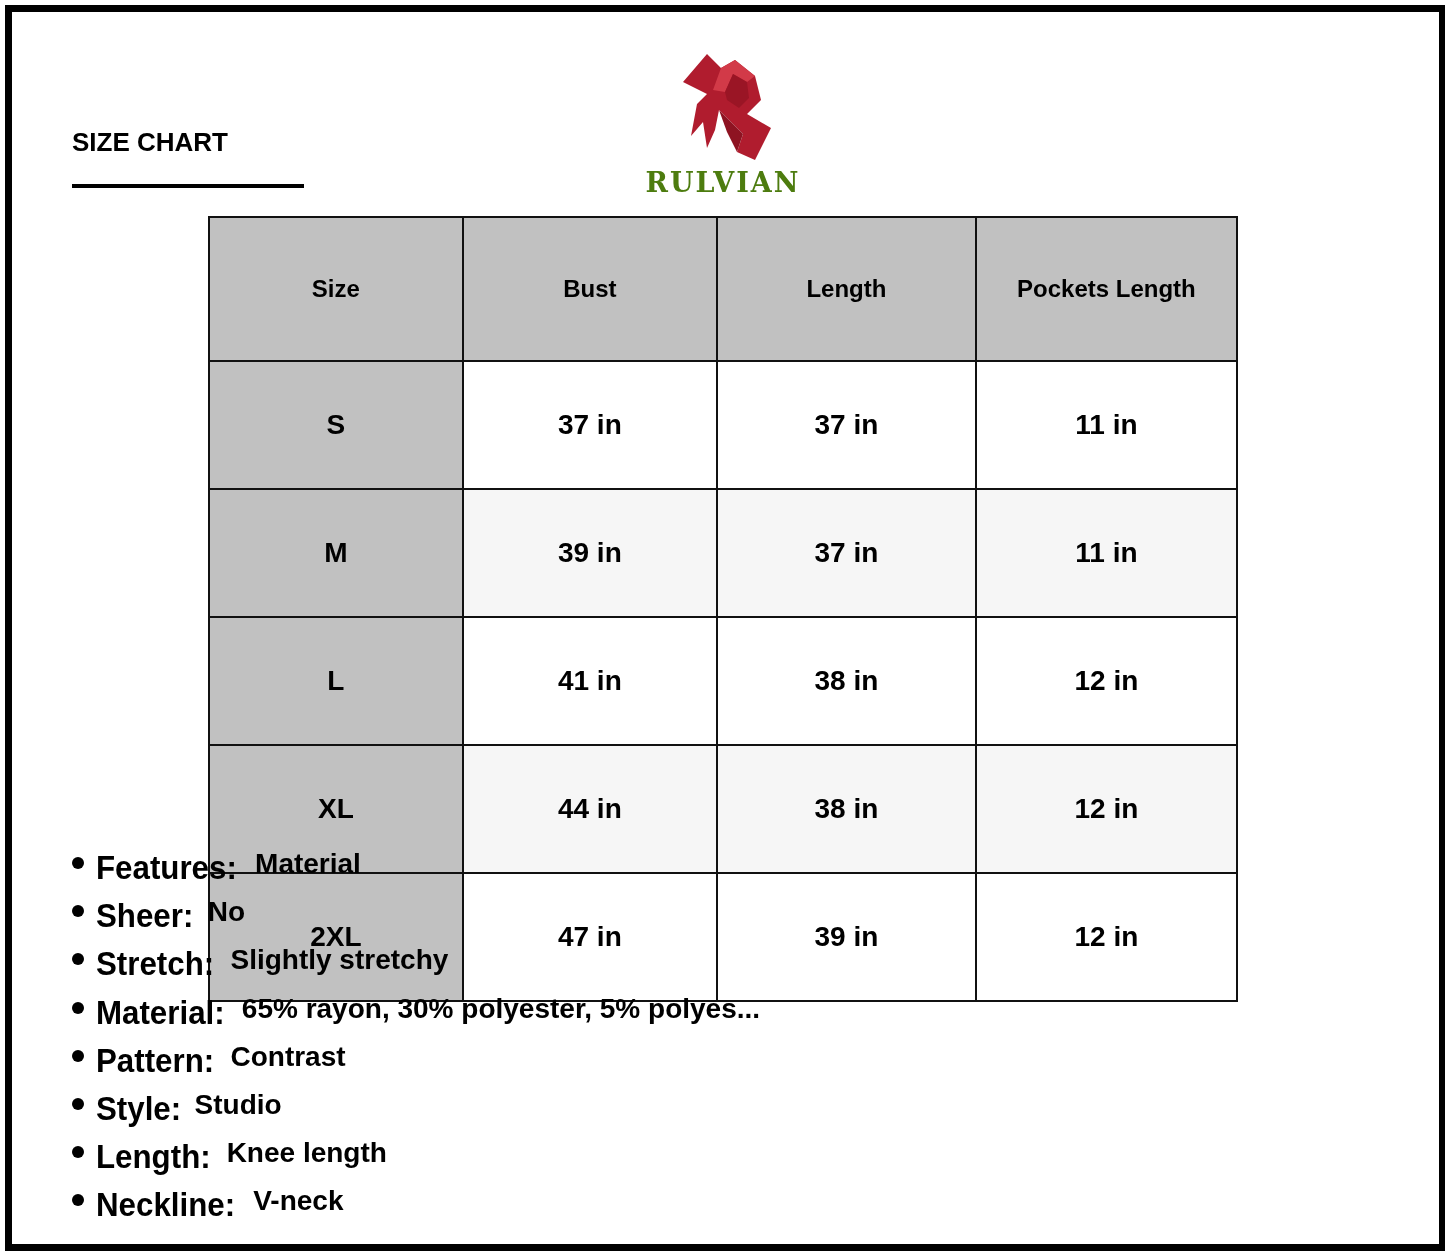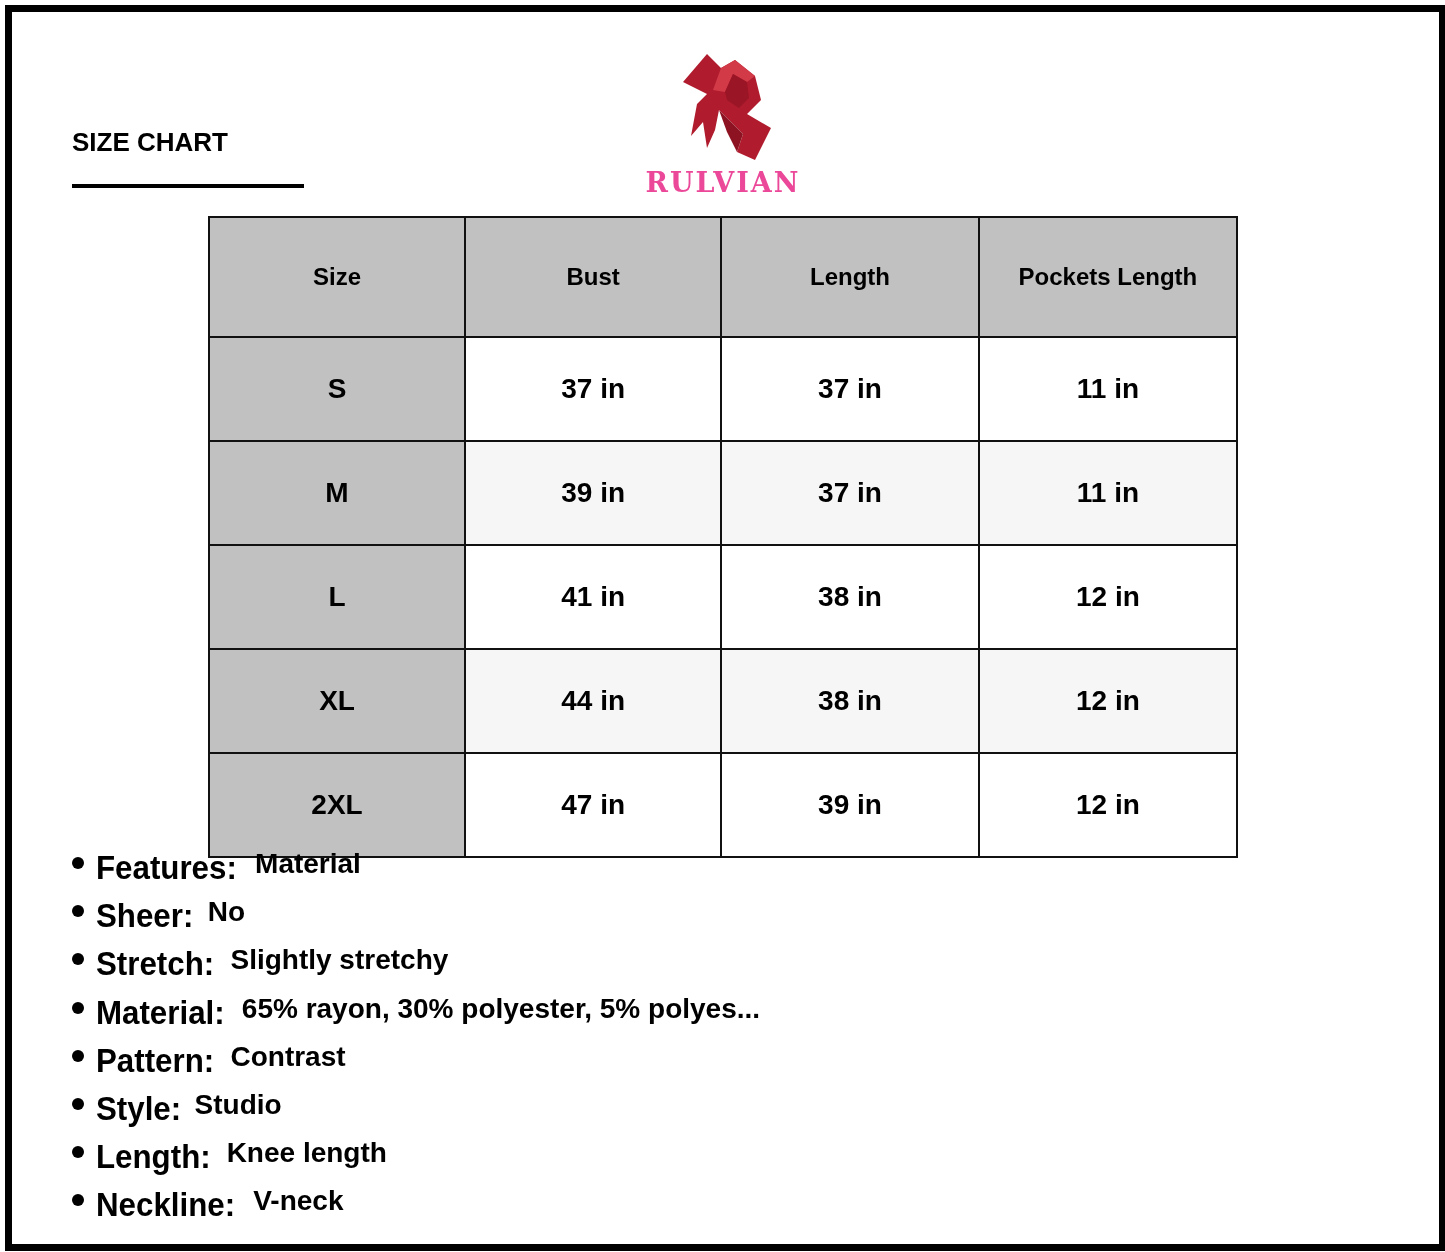--- a/index.html
+++ b/index.html
@@ -2,23 +2,23 @@
 <html><head>
   <meta charset="utf-8">
   <style>
     html, body { margin: 0; padding: 0; background: #ffffff; }
     body { width: 1445px; height: 1252px; position: relative; overflow: hidden; font-family: "Liberation Sans", sans-serif; color: #000; }
     .frame { position: absolute; left: 5px; top: 5px; width: 1427px; height: 1232px; border: 7px solid #000; background: #fff; }
     .title { position: absolute; left: 72px; top: 120px; font-size: 26px; font-weight: bold; letter-spacing: 0px; line-height: 44px; }
     .title-rule { position: absolute; left: 72px; top: 184px; width: 232px; height: 4px; background: #000; }
     .logo { position: absolute; left: 627px; top: 52px; width: 192px; height: 146px; }
     .logo-mark { position: absolute; left: 50px; top: 0px; width: 95px; height: 110px; }
-    .logo-text { position: absolute; left: 0; top: 116px; width: 192px; text-align: center; font-family: "DejaVu Serif", serif; font-weight: bold; font-size: 27px; letter-spacing: 2px; color: #ec4899; line-height: 30px; }
+    .logo-text { position: absolute; left: 0; top: 116px; width: 192px; text-align: center; font-family: "DejaVu Serif", serif; font-weight: bold; font-size: 27px; letter-spacing: 2px; color: #4d7c0f; line-height: 30px; }
     table.size-table { position: absolute; left: 208px; top: 216px; border-collapse: collapse; width: 1030px; }
-    table.size-table th, table.size-table td { border: 2px solid #111; text-align: center; vertical-align: middle; padding: 4px; }
+    table.size-table th, table.size-table td { border: 2px solid #111; text-align: center; vertical-align: middle; padding: 16px; }
     table.size-table th { background: #c1c1c1; height: 110px; font-size: 24px; font-weight: bold; width: 257px; }
     table.size-table td { height: 94px; font-size: 28px; font-weight: bold; }
     table.size-table td.size-col { background: #c1c1c1; }
     table.size-table tr.row-odd td.val { background: #ffffff; }
     table.size-table tr.row-even td.val { background: #f6f6f6; }
     .attrs { position: absolute; left: 72px; top: 848px; }
     .attr { display: flex; align-items: baseline; height: 48.2px; }
     .bullet { display: inline-block; width: 12px; height: 12px; border-radius: 50%; background: #000; margin-right: 12px; position: relative; top: -10px; }
     .attr-label { font-size: 34px; font-weight: bold; transform: scaleX(0.92); transform-origin: left; display: inline-block; }
     .attr-value { font-size: 28px; font-weight: bold; margin-left: 6px; position: relative; top: -6px; }

